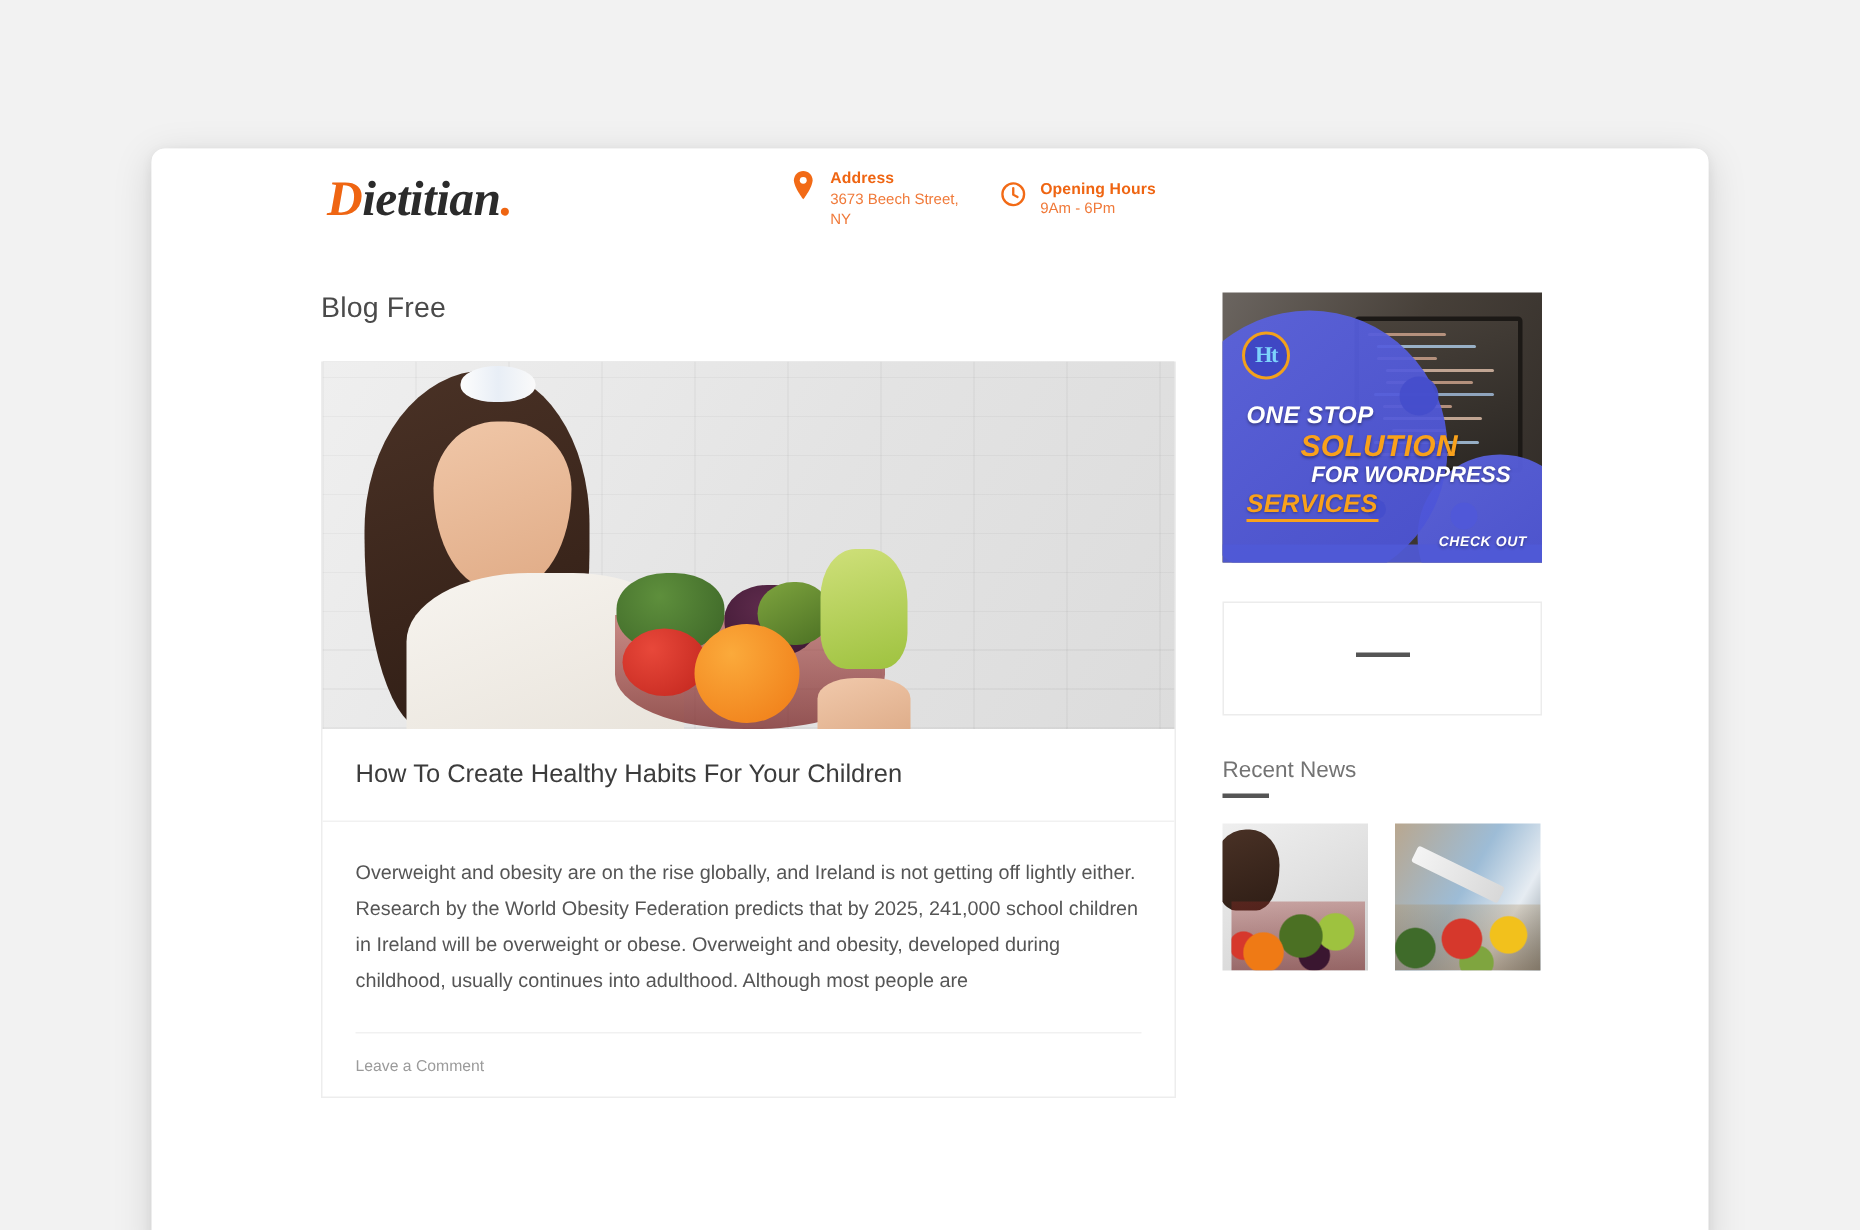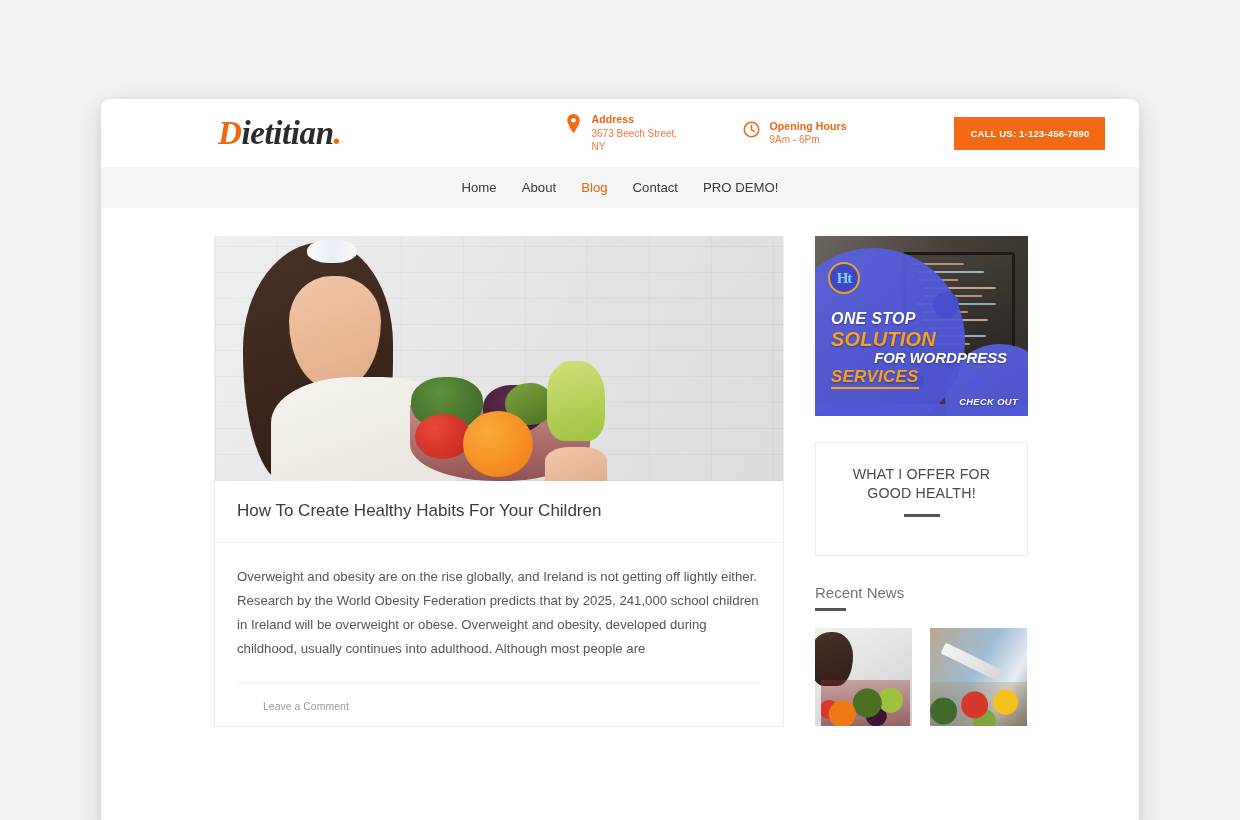--- a/index.html
+++ b/index.html
@@ -24,21 +24,20 @@
     overflow: hidden;
   }
 
   
   #site-header {
     height: 68px;
     background: #ffffff;
     display: flex;
     align-items: center;
     padding: 0 0 0 117px;
-    gap: 38px;
   }
 
   #logo {
     font-family: "Liberation Serif", serif;
     font-style: italic;
     font-weight: bold;
     font-size: 33px;
     letter-spacing: -0.4px;
     color: #2b2b2b;
     white-space: nowrap;
@@ -172,21 +171,20 @@
   .article-footer {
     margin-top: 22px;
     border-top: 1px solid #f1f1f1;
     padding: 12px 22px 12px 0;
   }
   .comment-link {
     font-size: 10.5px;
     color: #9b9b9b;
     text-decoration: none;
     cursor: pointer;
-    margin-left: 26px;
   }
 
   
   .photo-brickwall {
     position: absolute; inset: 0;
     background:
       repeating-linear-gradient(0deg, rgba(0,0,0,0.035) 0 1px, rgba(0,0,0,0) 1px 26px),
       repeating-linear-gradient(90deg, rgba(0,0,0,0.03) 0 1px, rgba(0,0,0,0) 1px 62px),
       linear-gradient(120deg,#efefef 0%,#e3e3e3 55%,#dcdcdc 100%);
   }
@@ -390,34 +388,27 @@
             <circle cx="12" cy="12" r="10.2" fill="none" stroke="#f26a16" stroke-width="2.2"></circle>
             <path d="M12 6.2v6.2l4 2.2" fill="none" stroke="#f26a16" stroke-width="2.2" stroke-linecap="round"></path>
           </svg>
       </span>
       <span class="info-text">
         <span class="info-label">Opening Hours</span>
         <span class="info-value">9Am - 6Pm</span>
       </span>
     </div>
 
-    <button id="call-button">CALL US: 1-123-456-7890</button>
   </header>
 
-  <nav id="main-nav">
-    <a class="nav-item" href="#">Home</a>
-    <a class="nav-item" href="#">About</a>
-    <a class="nav-item active" href="#">Blog</a>
-    <a class="nav-item" href="#">Contact</a>
-    <a class="nav-item" href="#">PRO DEMO!</a>
-  </nav>
 
   <div id="page-body">
 
     <main id="content-col">
+      <h1 id="page-title">Blog Free</h1>
 
       <article class="article-card">
         <div class="article-thumb">
           <span class="photo-brickwall"></span>
           <span class="photo-girl-hair"></span>
           <span class="photo-girl-face"></span>
           <span class="photo-girl-bow"></span>
           <span class="photo-girl-shirt"></span>
           <span class="photo-bowl"></span>
           <span class="veg veg-green-dark"></span>
@@ -465,30 +456,29 @@
         <span class="ad-blob ad-blob-sm2"></span>
         <span class="ad-blob ad-blob-sm3"></span>
         <span class="ad-blob ad-blob-bottom"></span>
 
         <span class="ad-logo">
           <span class="ad-logo-mark">Ht</span>
         </span>
 
         <span class="ad-text">
           <span class="ad-line ad-line-1" style="display:block;">ONE STOP</span>
-          <span class="ad-line ad-line-2" style="display:block;">SOLUTION</span>
+          <span class="ad-line ad-line-2" style="display:block;margin-left:36px;">SOLUTION</span>
           <span class="ad-line ad-line-3" style="display:block;">FOR WORDPRESS</span>
           <span class="ad-line ad-line-4">SERVICES</span>
         </span>
 
         <span class="ad-check">CHECK OUT</span>
       </div>
 
       <section id="offer-widget">
-        <h3 class="widget-heading">WHAT I OFFER FOR GOOD HEALTH!</h3>
         <div class="widget-sep"></div>
       </section>
 
       <section>
         <h3 class="sidebar-heading">Recent News</h3>
         <div class="sidebar-heading-sep"></div>
         <div id="recent-news-grid">
           <div class="recent-thumb thumb-a"></div>
           <div class="recent-thumb thumb-b"></div>
         </div>

